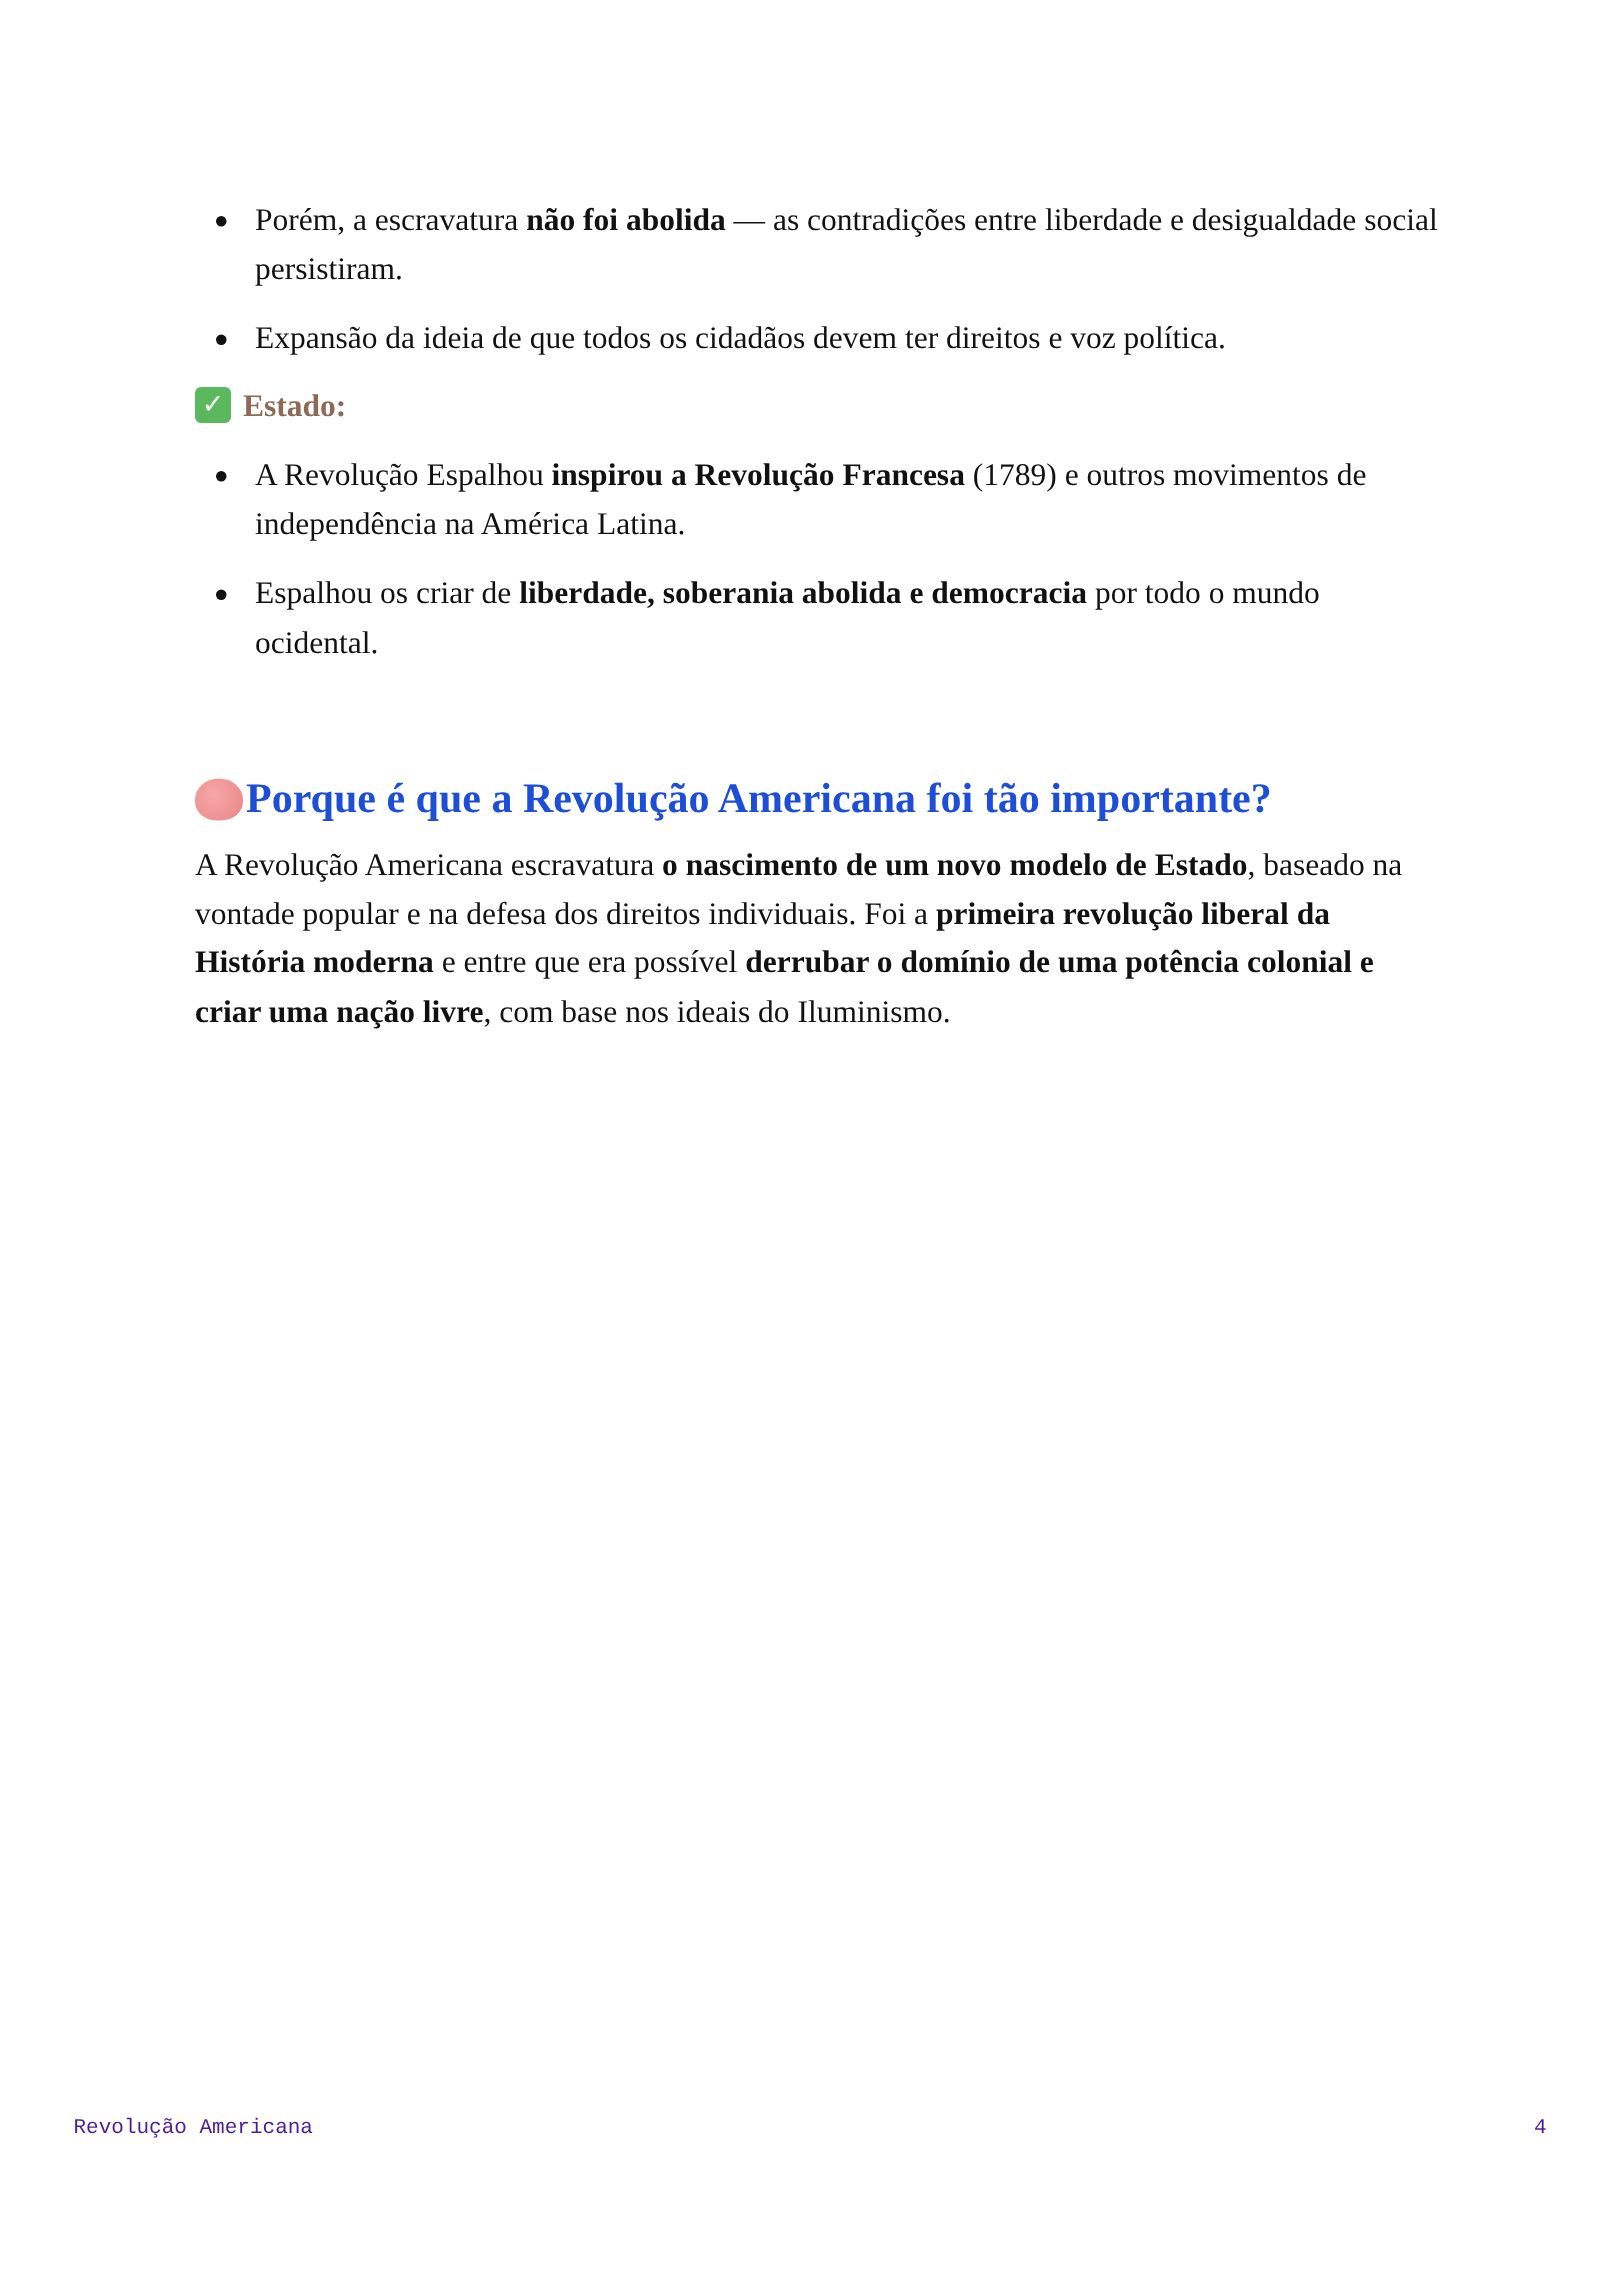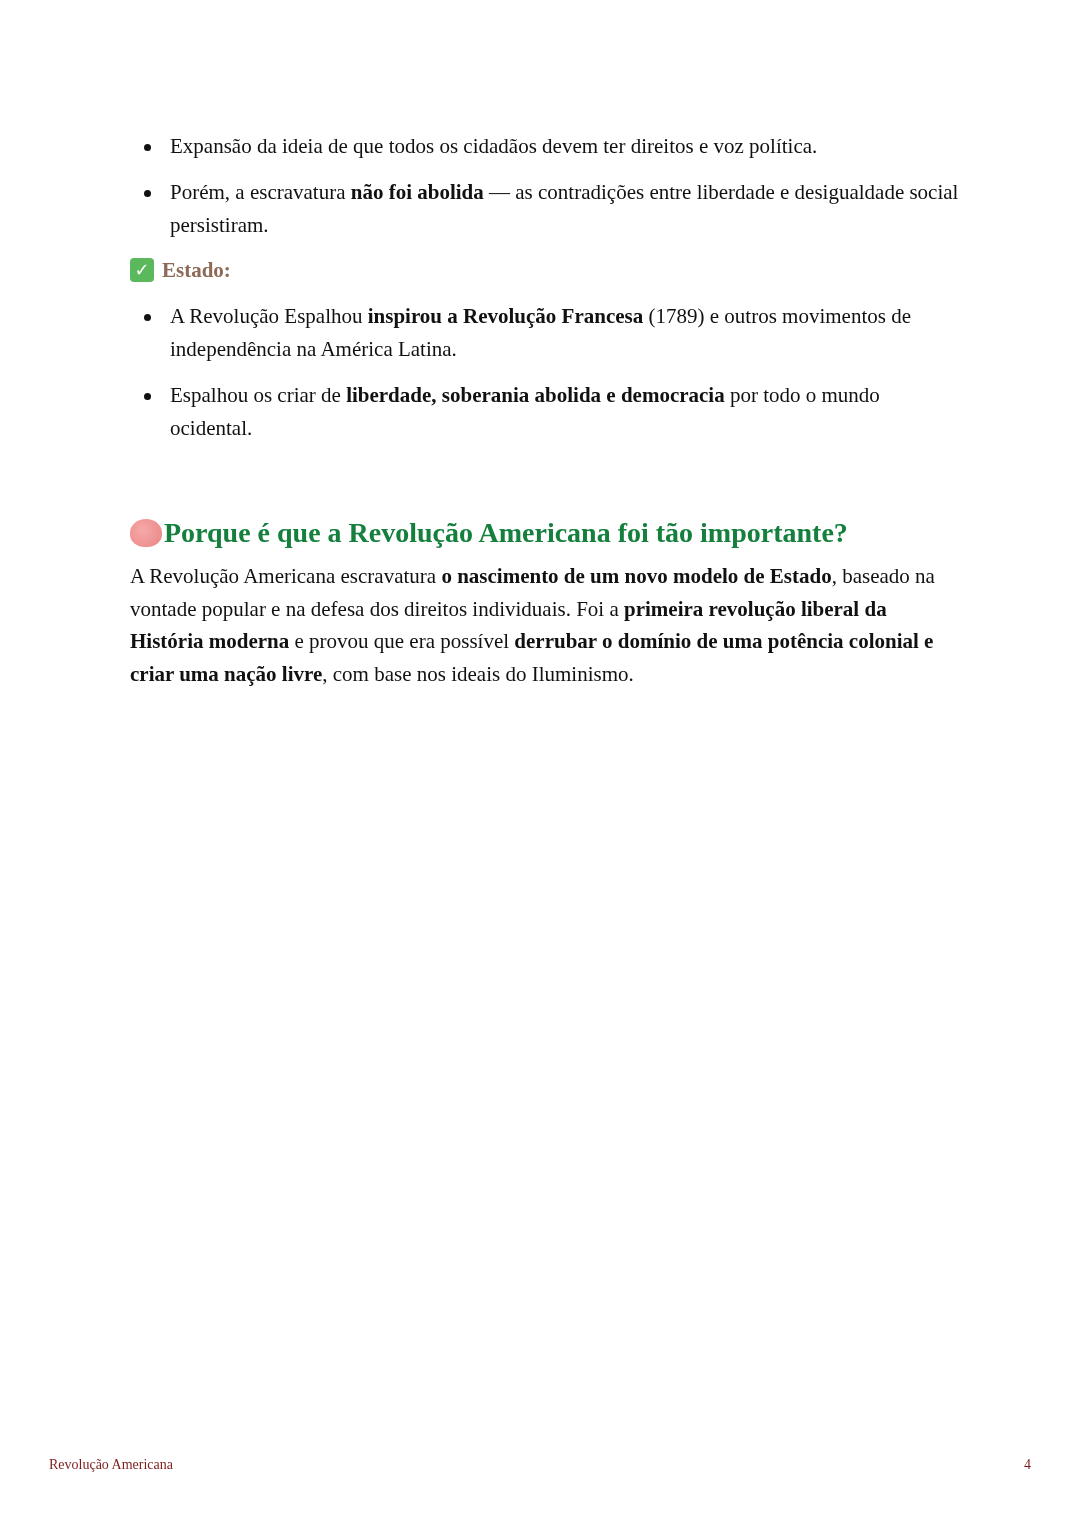--- a/index.html
+++ b/index.html
@@ -4,49 +4,49 @@
 <style>
   html, body { margin: 0; padding: 0; background: #ffffff; }
   body { width: 1080px; height: 1525px; position: relative; font-family: "Liberation Serif", serif; color: #111111; }
   .page { position: absolute; left: 0; top: 0; width: 1080px; height: 1525px; }
   ul.bullets { list-style: none; margin: 0; padding: 0; position: absolute; left: 130px; width: 830px; }
   ul.bullets li { position: relative; padding-left: 40px; font-size: 21px; line-height: 33px; margin-bottom: 13px; }
   ul.bullets li::before { content: ""; position: absolute; left: 14px; top: 14px; width: 7px; height: 7px; border-radius: 50%; background: #111; }
   b { font-weight: bold; }
   .subhead { position: absolute; left: 130px; font-size: 21px; font-weight: bold; color: #8c6a57; line-height: 30px; display: flex; align-items: center; }
   .check { display: inline-block; width: 24px; height: 24px; background: #5cb85c; border-radius: 4px; color: #fff; font-family: "DejaVu Sans", sans-serif; font-size: 18px; line-height: 24px; text-align: center; margin-right: 8px; }
-  .h2 { position: absolute; left: 130px; top: 515px; font-size: 28px; font-weight: bold; color: #15803d; line-height: 36px; display: flex; align-items: center; }
+  .h2 { position: absolute; left: 130px; top: 515px; font-size: 28px; font-weight: bold; color: #1d4ed8; line-height: 36px; display: flex; align-items: center; }
   .brain { display: inline-block; width: 32px; height: 28px; border-radius: 50% 50% 45% 45%; background: radial-gradient(circle at 40% 40%, #f7a8a8, #e98585); margin-right: 2px; }
   .para { position: absolute; left: 130px; top: 560px; width: 825px; font-size: 21px; line-height: 32.5px; }
-  .footer { position: absolute; top: 1457px; font-family: Liberation Serif, serif; font-size: 14px; color: #7f1d1d; }
+  .footer { position: absolute; top: 1411px; font-family: Liberation Mono, monospace; font-size: 14px; color: #4c1d95; }
 </style>
 </head>
 <body>
 
 <div class="page">
 
   <ul class="bullets" style="top:130px;">
+    <li><span>Porém, a escravatura </span><b>não foi abolida</b><span> — as contradições entre liberdade e desigualdade social persistiram.</span></li>
     <li><span>Expansão da ideia de que todos os cidadãos devem ter direitos e voz política.</span></li>
-    <li><span>Porém, a escravatura </span><b>não foi abolida</b><span> — as contradições entre liberdade e desigualdade social persistiram.</span></li>
   </ul>
 
   <div class="subhead" style="top:255px;">
     <span class="check">✓</span>
     <span>Estado:</span>
   </div>
 
   <ul class="bullets" style="top:300px;">
     <li><span>A Revolução Espalhou </span><b>inspirou a Revolução Francesa</b><span> (1789) e outros movimentos de independência na América Latina.</span></li>
     <li><span>Espalhou os criar de </span><b>liberdade, soberania abolida e democracia</b><span> por todo o mundo ocidental.</span></li>
   </ul>
 
   <div class="h2">
     <span class="brain"></span>
     <span>Porque é que a Revolução Americana foi tão importante?</span>
   </div>
 
   <p class="para" style="margin:0;">
-    <span>A Revolução Americana escravatura </span><b>o nascimento de um novo modelo de Estado</b><span>, baseado na vontade popular e na defesa dos direitos individuais. Foi a </span><b>primeira revolução liberal da História moderna</b><span> e provou que era possível </span><b>derrubar o domínio de uma potência colonial e criar uma nação livre</b><span>, com base nos ideais do Iluminismo.</span>
+    <span>A Revolução Americana escravatura </span><b>o nascimento de um novo modelo de Estado</b><span>, baseado na vontade popular e na defesa dos direitos individuais. Foi a </span><b>primeira revolução liberal da História moderna</b><span> e entre que era possível </span><b>derrubar o domínio de uma potência colonial e criar uma nação livre</b><span>, com base nos ideais do Iluminismo.</span>
   </p>
 
   <div class="footer" style="left:49px;">Revolução Americana</div>
   <div class="footer" style="right:49px;">4</div>
 </div>
 
 </body></html>

